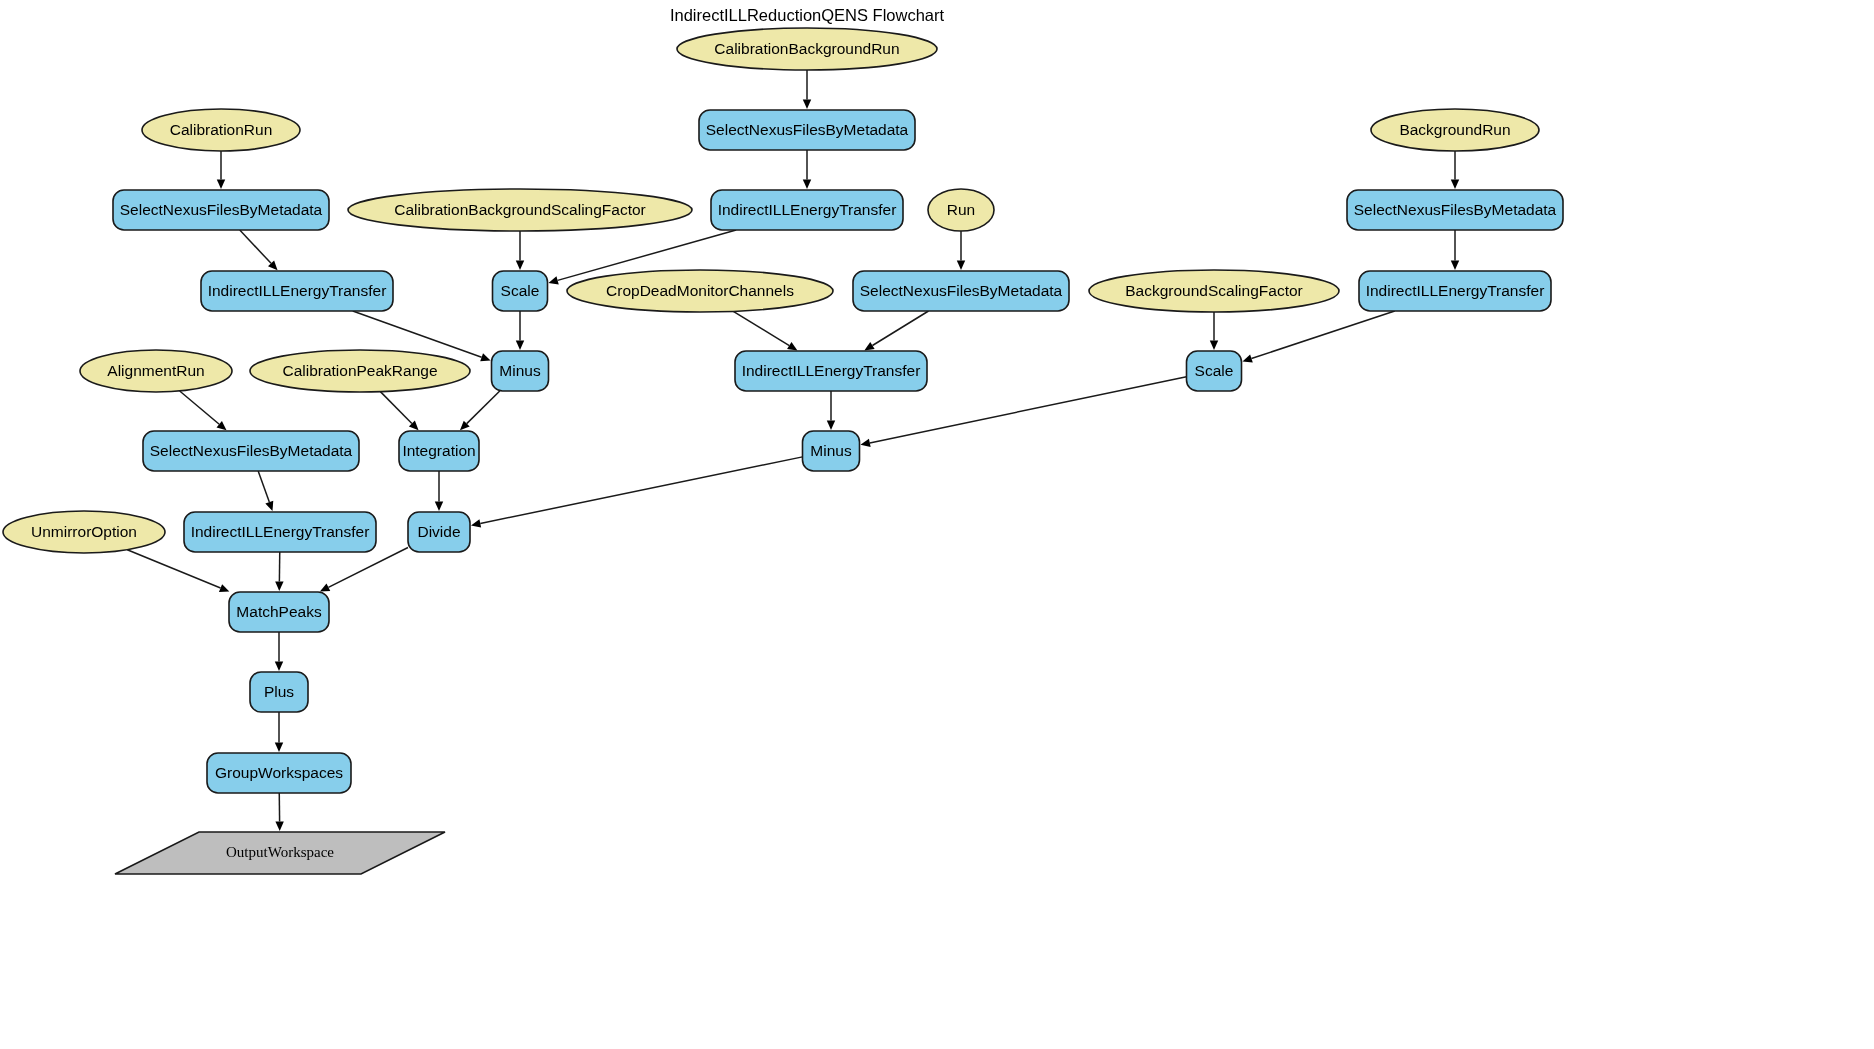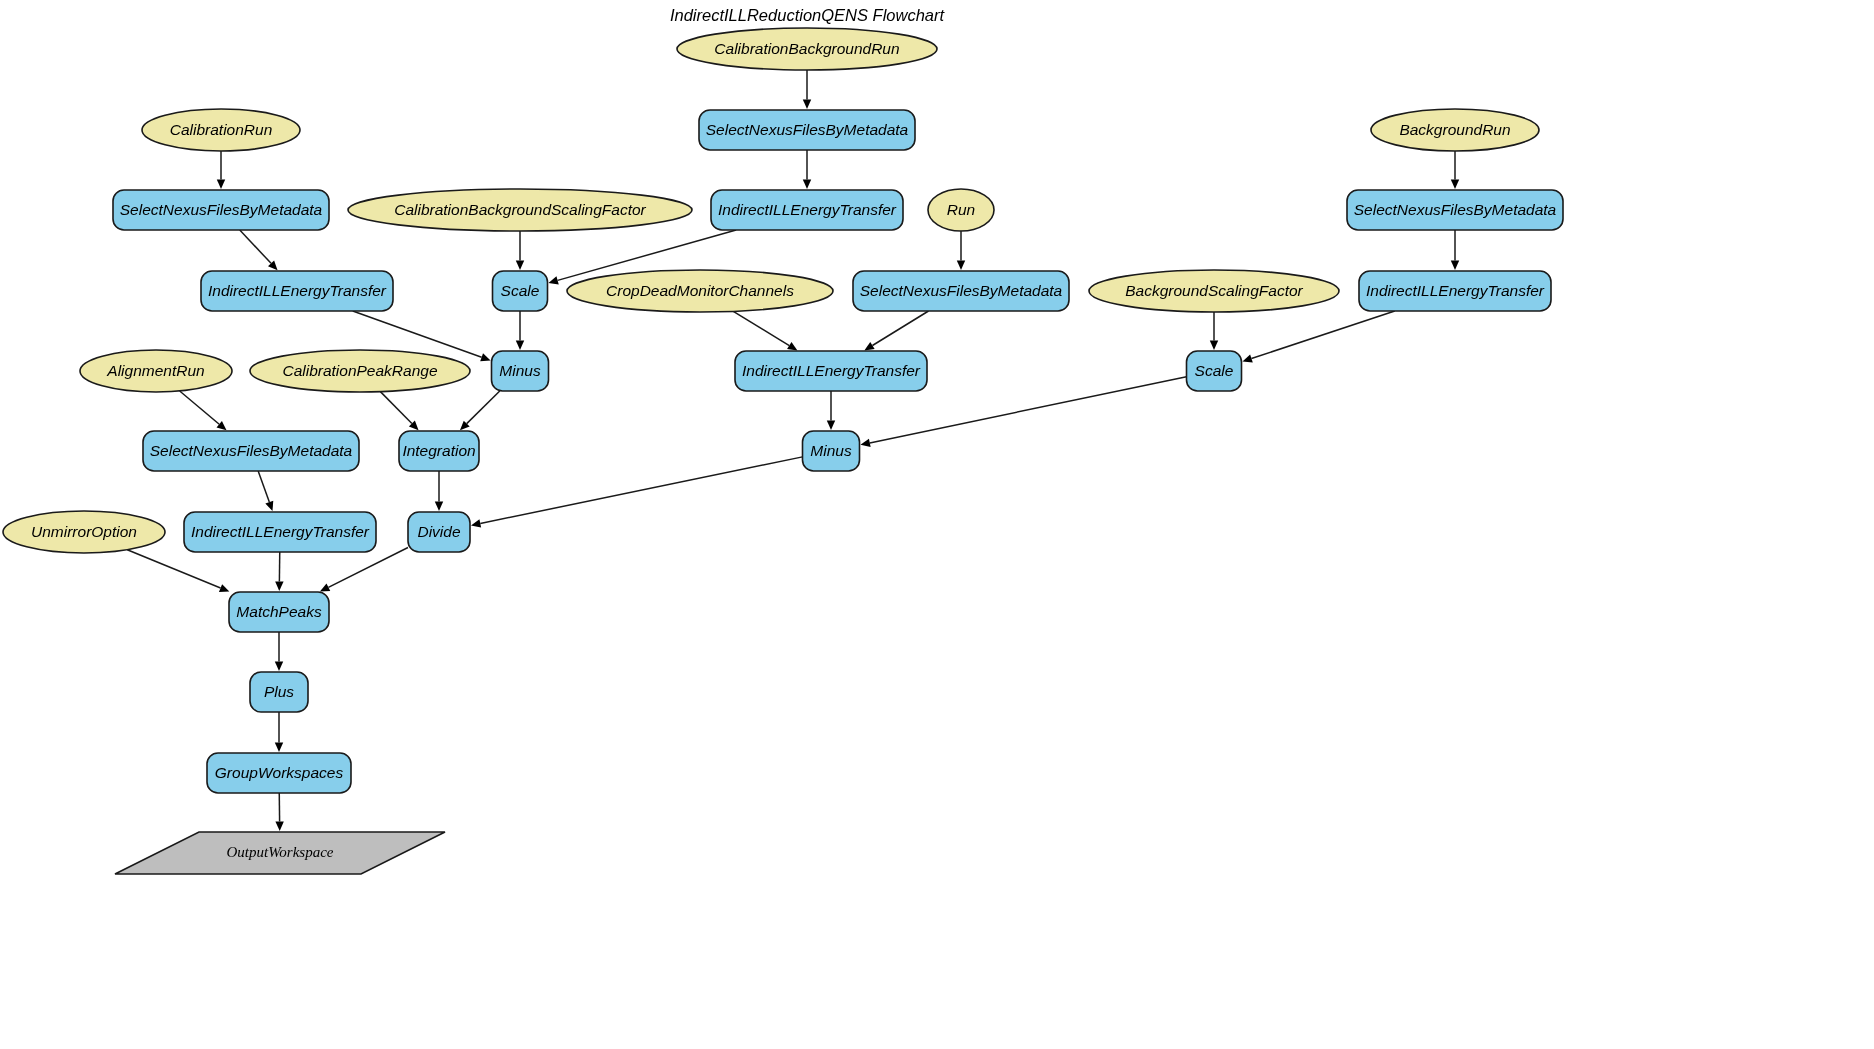--- a/index.html
+++ b/index.html
@@ -10,21 +10,20 @@
   body {
     width: 1874px;
     height: 1049px;
     font-family: "Liberation Sans", sans-serif;
     overflow: hidden;
   }
   #flowchart-root {
     position: relative;
     width: 1488px;
     height: 1049px;
-    font-style: italic;
   }
   svg#graph {
     display: block;
     width: 1874px;
     height: 1049px;
   }
   .node-shape {
     stroke: #1a1a1a;
     stroke-width: 1.6;
   }

